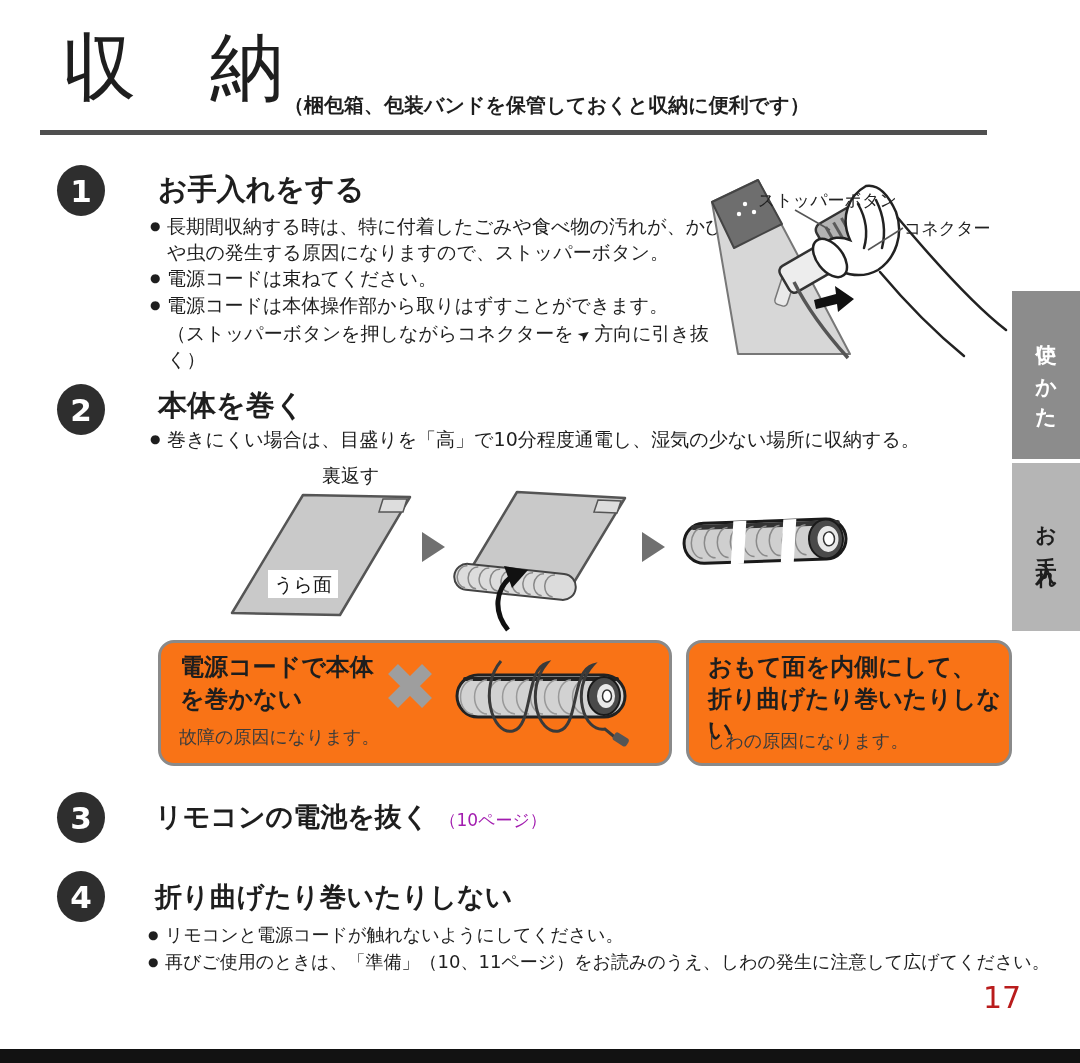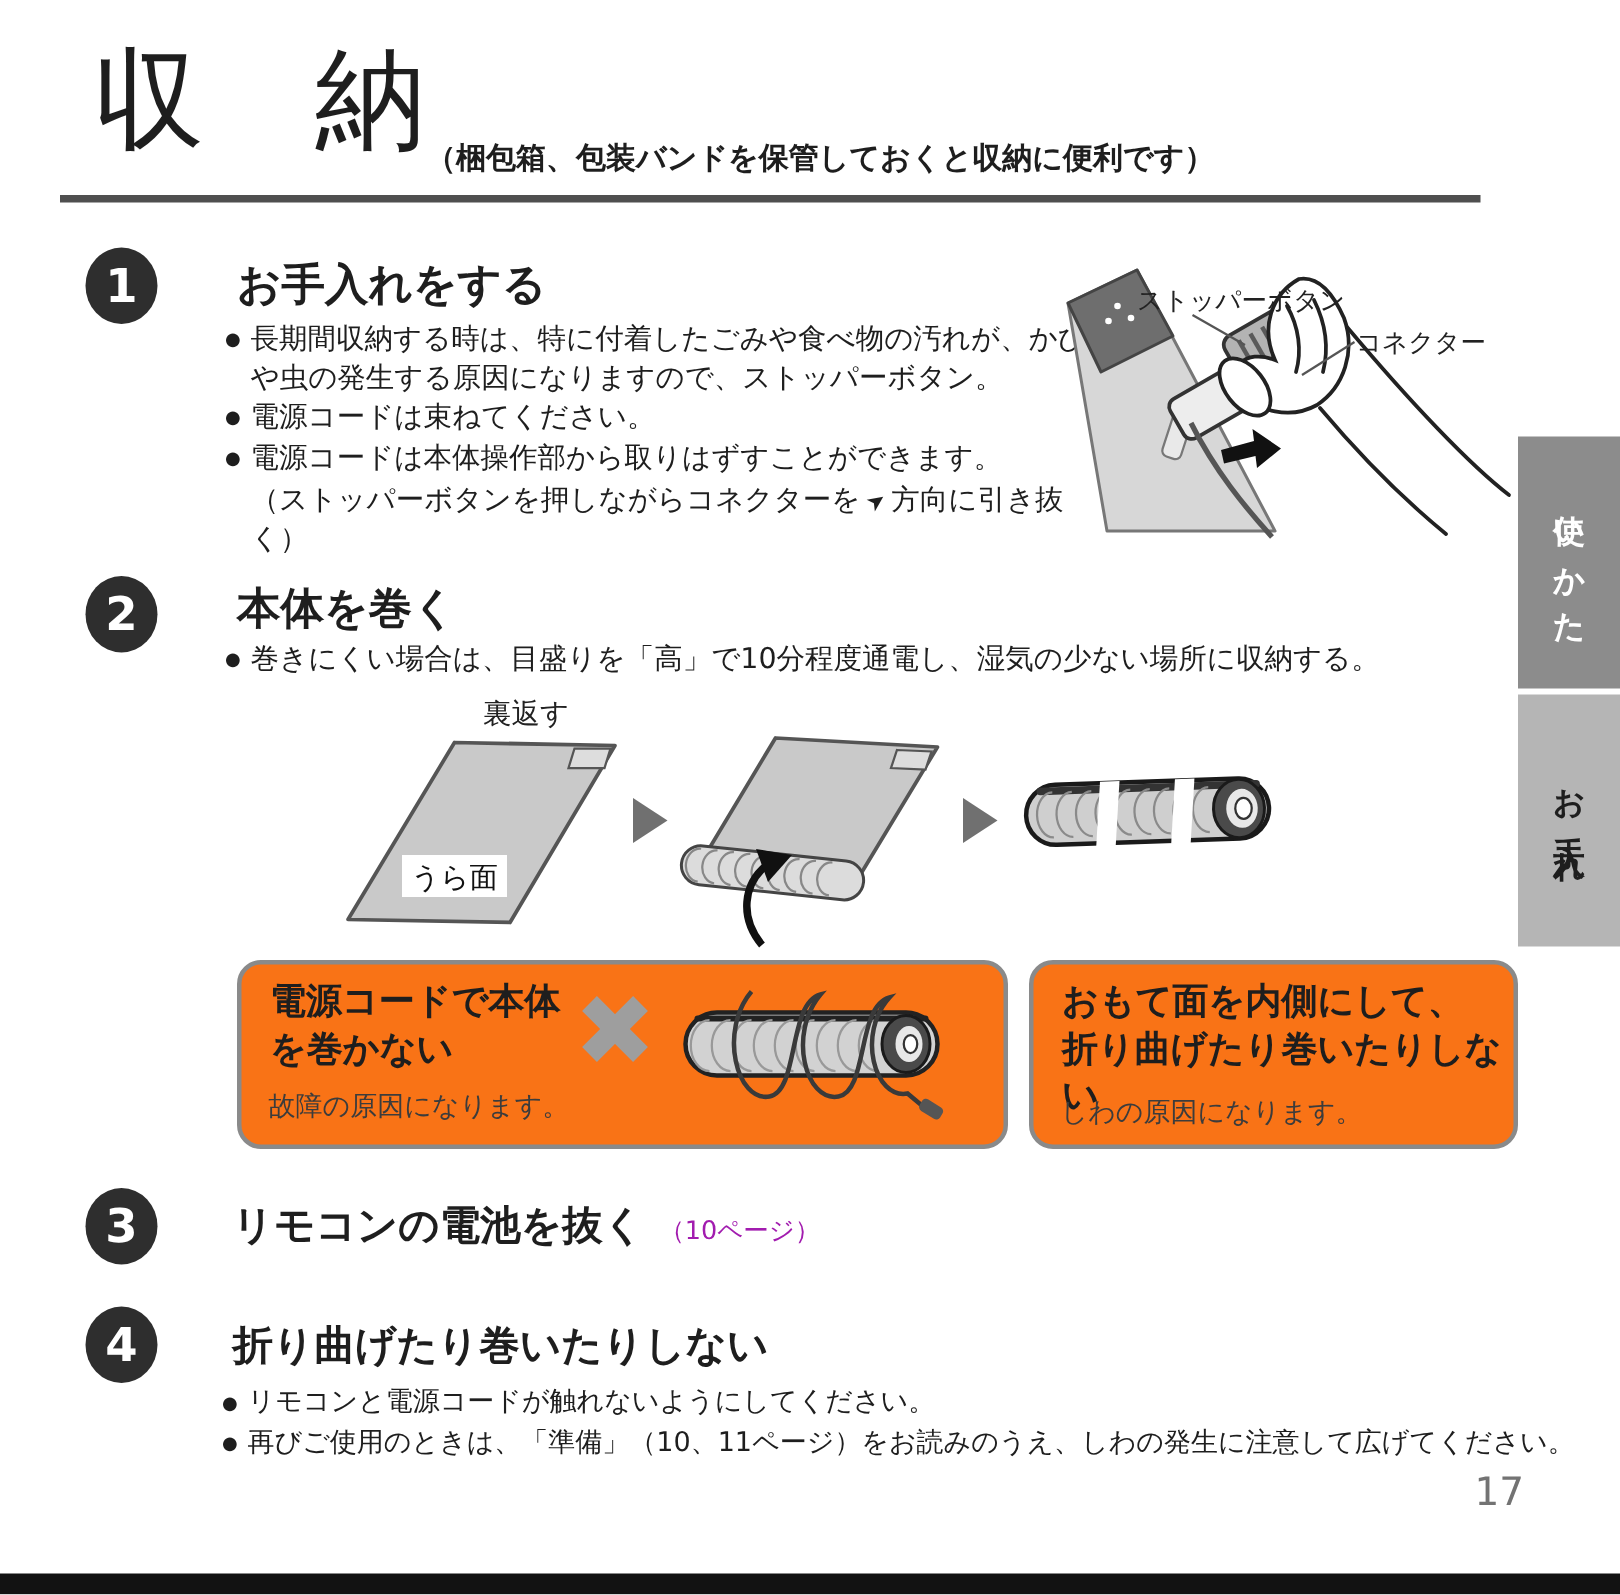--- a/index.html
+++ b/index.html
@@ -51,21 +51,21 @@
   .warn-roll{position:absolute;left:286px;top:6px;}
   
   .tab{
     position:absolute;left:1012px;width:68px;height:168px;
     display:flex;align-items:center;justify-content:center;
     writing-mode:vertical-rl;font-size:21px;letter-spacing:6px;font-weight:bold;
   }
   #tab1{top:291px;background:#8c8c8c;color:#ffffff;}
   #tab2{top:463px;background:#b5b5b5;color:#1e1e1e;}
   
-  .page-number{position:absolute;left:983px;top:980px;font-size:26px;color:#737373;}
+  .page-number{position:absolute;left:983px;top:980px;font-size:30px;color:#b91c1c;}
   .bottom-bar{position:absolute;left:0;top:1049px;width:1080px;height:14px;background:#121212;}
   svg text{font-family:"DejaVu Sans","Liberation Sans",sans-serif;}
 </style>
 </head>
 <body>
 
 <div class="page">
 
   <div class="title">収　納</div>
   <div class="title-note">（梱包箱、包装バンドを保管しておくと収納に便利です）</div>

